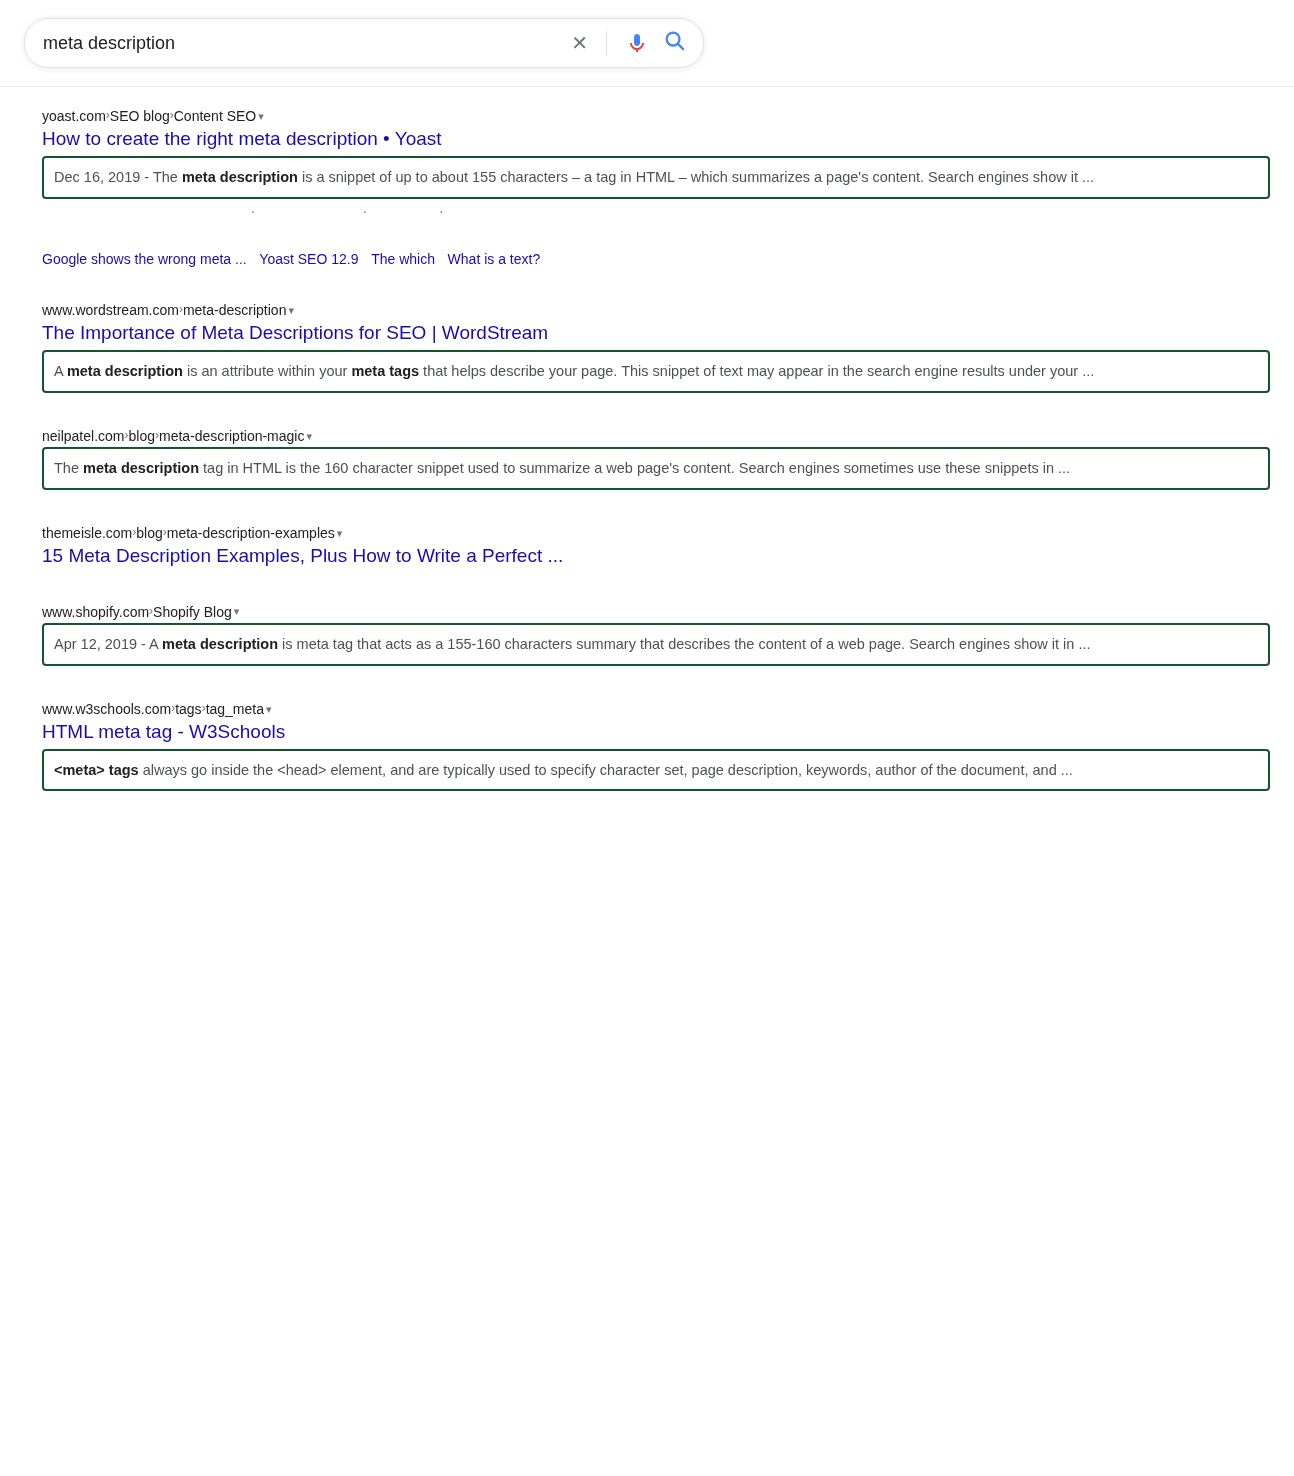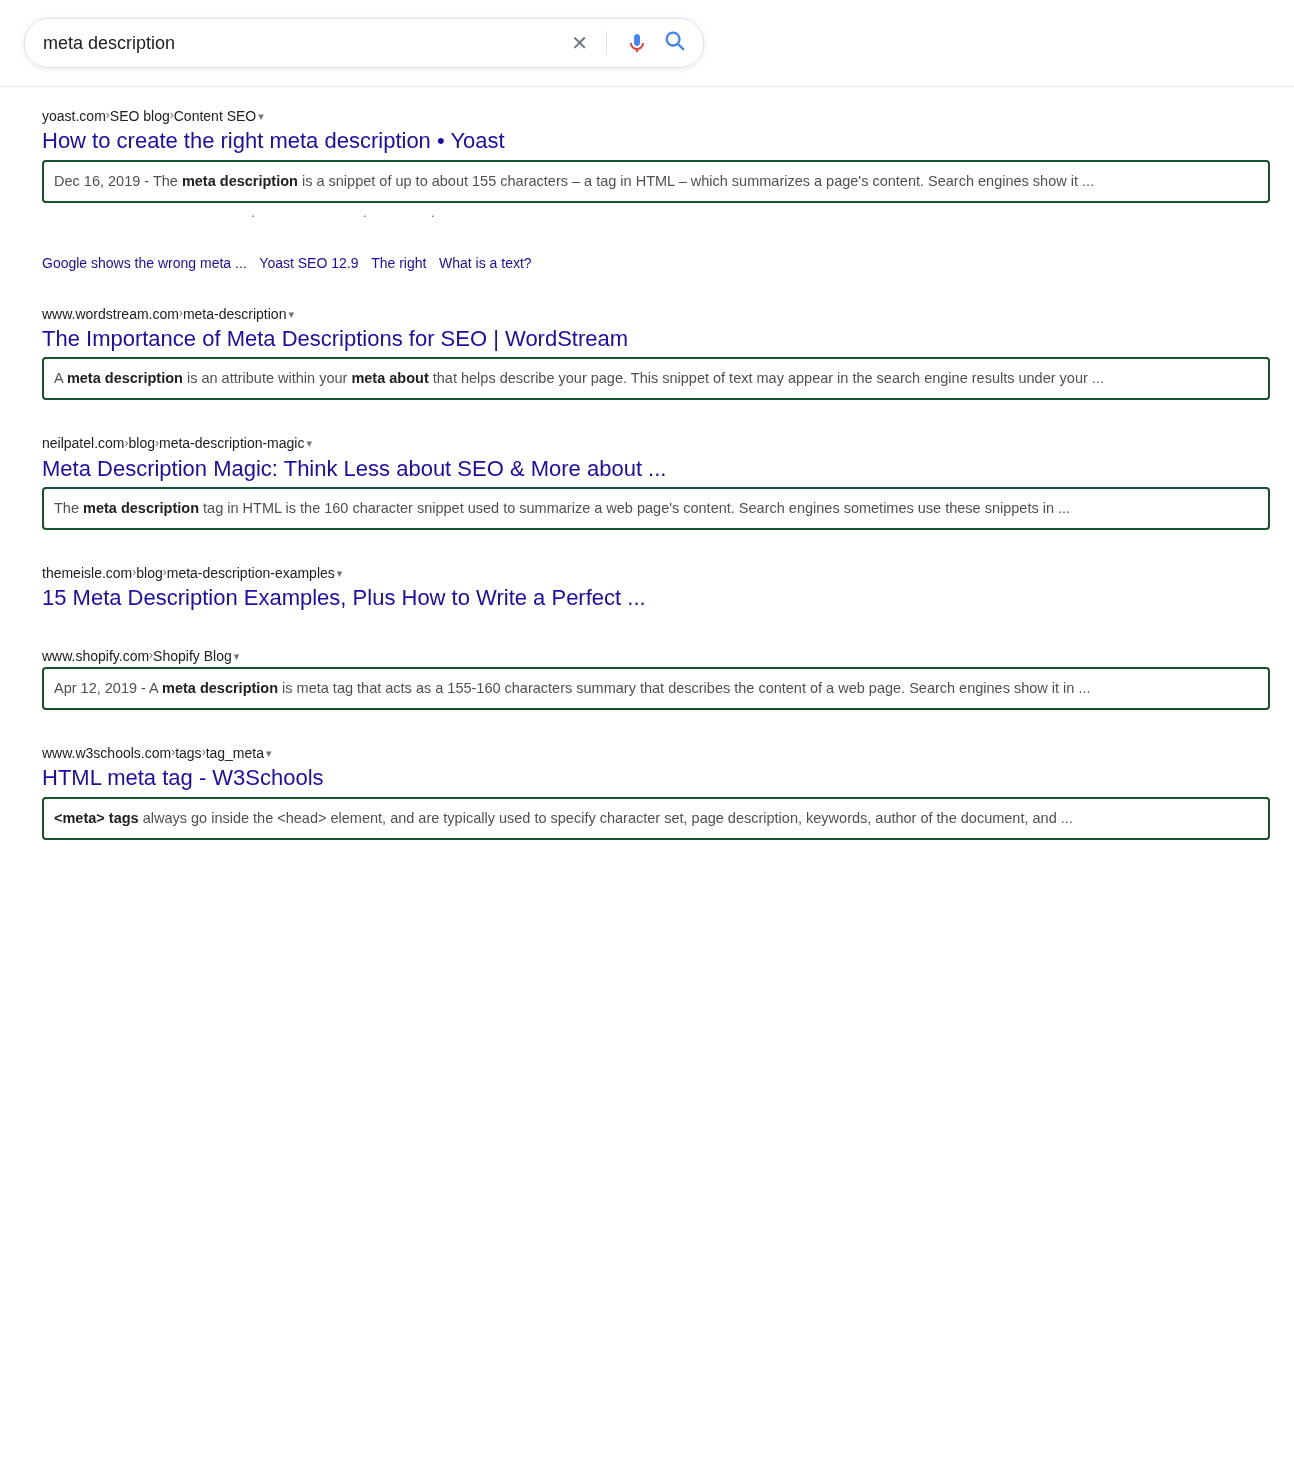--- a/index.html
+++ b/index.html
@@ -93,21 +93,21 @@
       font-size: 12px;
     }
 
     .dropdown-arrow {
       color: #70757a;
       font-size: 11px;
       margin-left: 2px;
     }
 
     .result-title {
-      font-size: 22px;
+      font-size: 19px;
       color: #1a0dab;
       line-height: 1.3;
       text-decoration: none;
       display: block;
       margin-bottom: 4px;
       cursor: pointer;
     }
 
     .result-snippet {
       font-size: 14.5px;
@@ -189,49 +189,48 @@
     </div>
     <a class="result-title">How to create the right meta description • Yoast</a>
     <div class="result-snippet">
       Dec 16, 2019 - The <b>meta description</b> is a snippet of up to about 155 characters – a tag in HTML – which summarizes a page's content. Search engines show it ...
     </div>
     <div class="sitelinks">
       <a class="sitelink">Google shows the wrong meta ...</a>
       <span class="sitelink-sep">·</span>
       <a class="sitelink">Yoast SEO 12.9</a>
       <span class="sitelink-sep">·</span>
-      <a class="sitelink">The right</a>
+      <a class="sitelink">The which</a>
       <span class="sitelink-sep">·</span>
       <a class="sitelink">What is a text?</a>
     </div>
   </div>
 
   <div class="result-item">
     <div class="result-url">
       <span class="breadcrumb">www.wordstream.com</span>
       <span class="arrow">›</span>
       <span class="breadcrumb">meta-description</span>
       <span class="dropdown-arrow">▾</span>
     </div>
     <a class="result-title">The Importance of Meta Descriptions for SEO | WordStream</a>
     <div class="result-snippet">
-      A <b>meta description</b> is an attribute within your <b>meta about</b> that helps describe your page. This snippet of text may appear in the search engine results under your ...
+      A <b>meta description</b> is an attribute within your <b>meta tags</b> that helps describe your page. This snippet of text may appear in the search engine results under your ...
     </div>
   </div>
 
   <div class="result-item">
     <div class="result-url">
       <span class="breadcrumb">neilpatel.com</span>
       <span class="arrow">›</span>
       <span class="breadcrumb">blog</span>
       <span class="arrow">›</span>
       <span class="breadcrumb">meta-description-magic</span>
       <span class="dropdown-arrow">▾</span>
     </div>
-    <a class="result-title">Meta Description Magic: Think Less about SEO &amp; More about ...</a>
     <div class="result-snippet">
       The <b>meta description</b> tag in HTML is the 160 character snippet used to summarize a web page's content. Search engines sometimes use these snippets in ...
     </div>
   </div>
 
   <div class="result-item">
     <div class="result-url">
       <span class="breadcrumb">themeisle.com</span>
       <span class="arrow">›</span>
       <span class="breadcrumb">blog</span>

